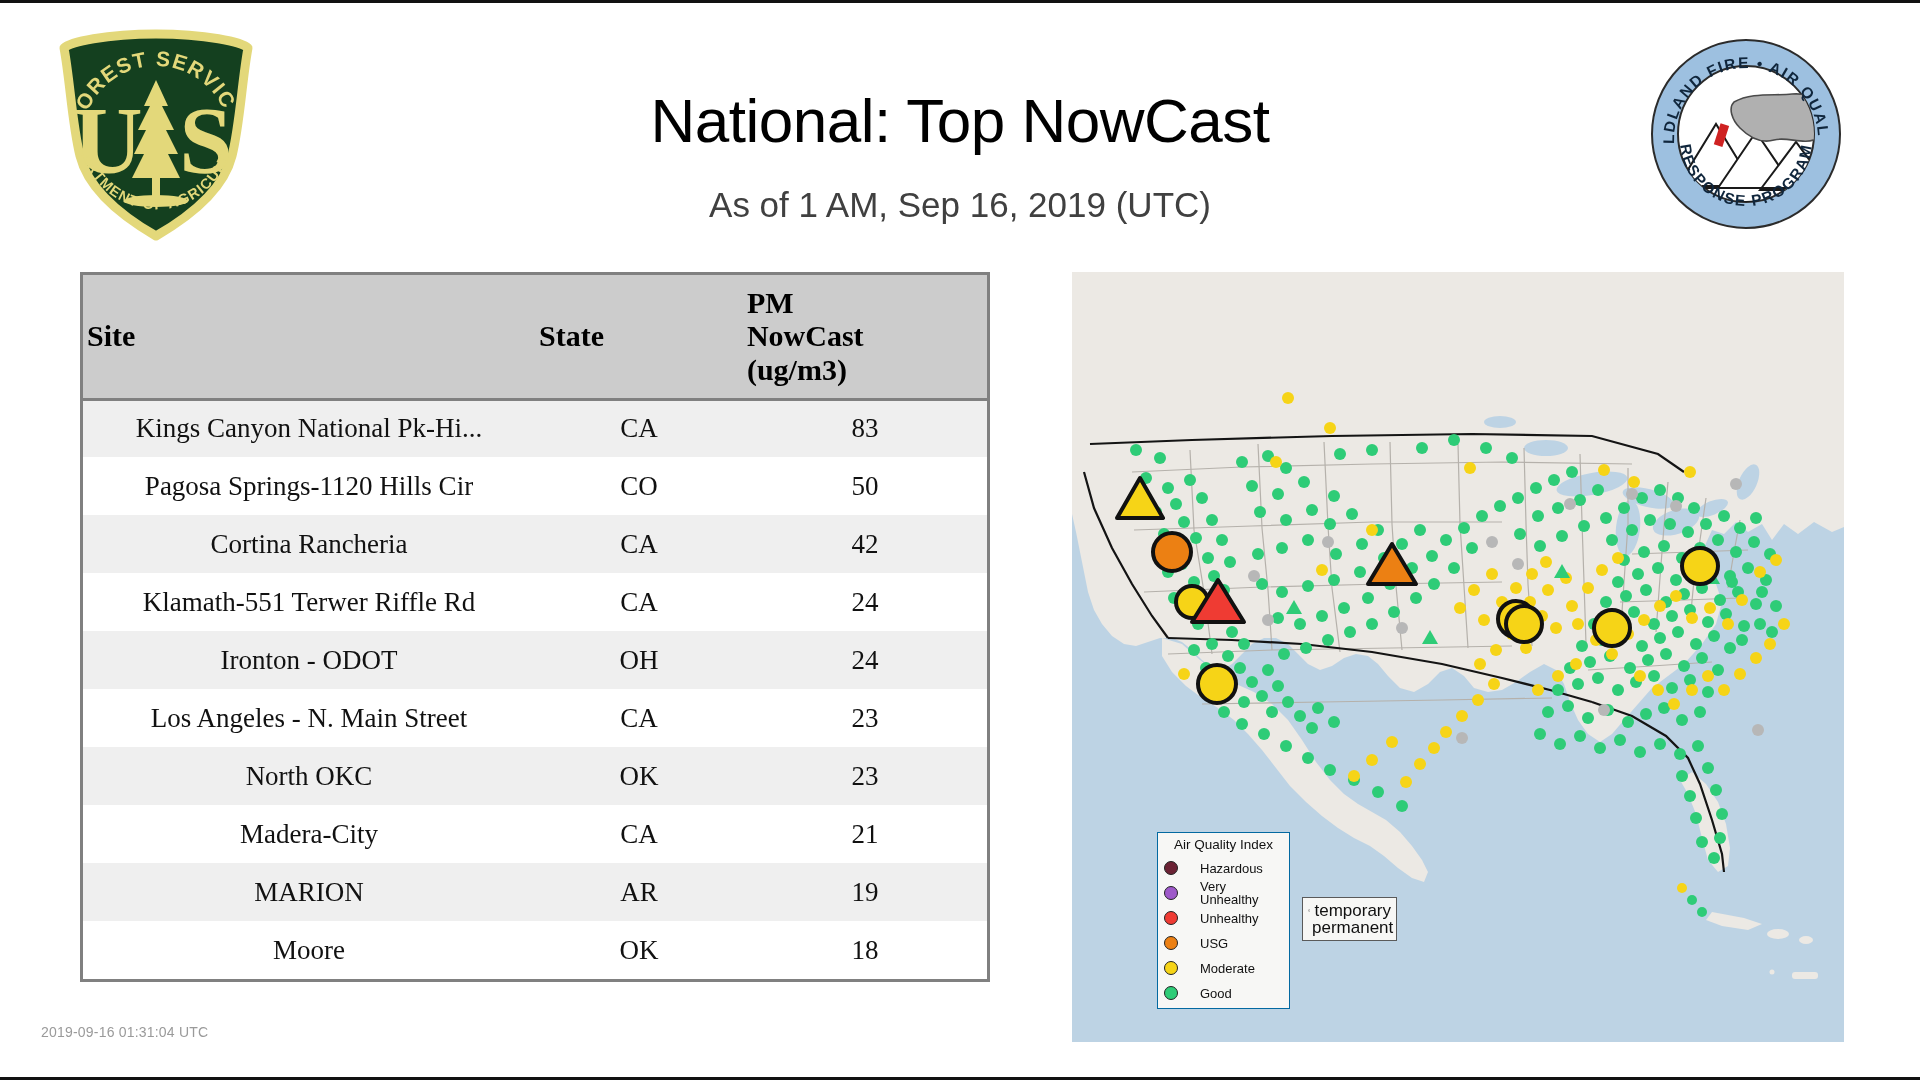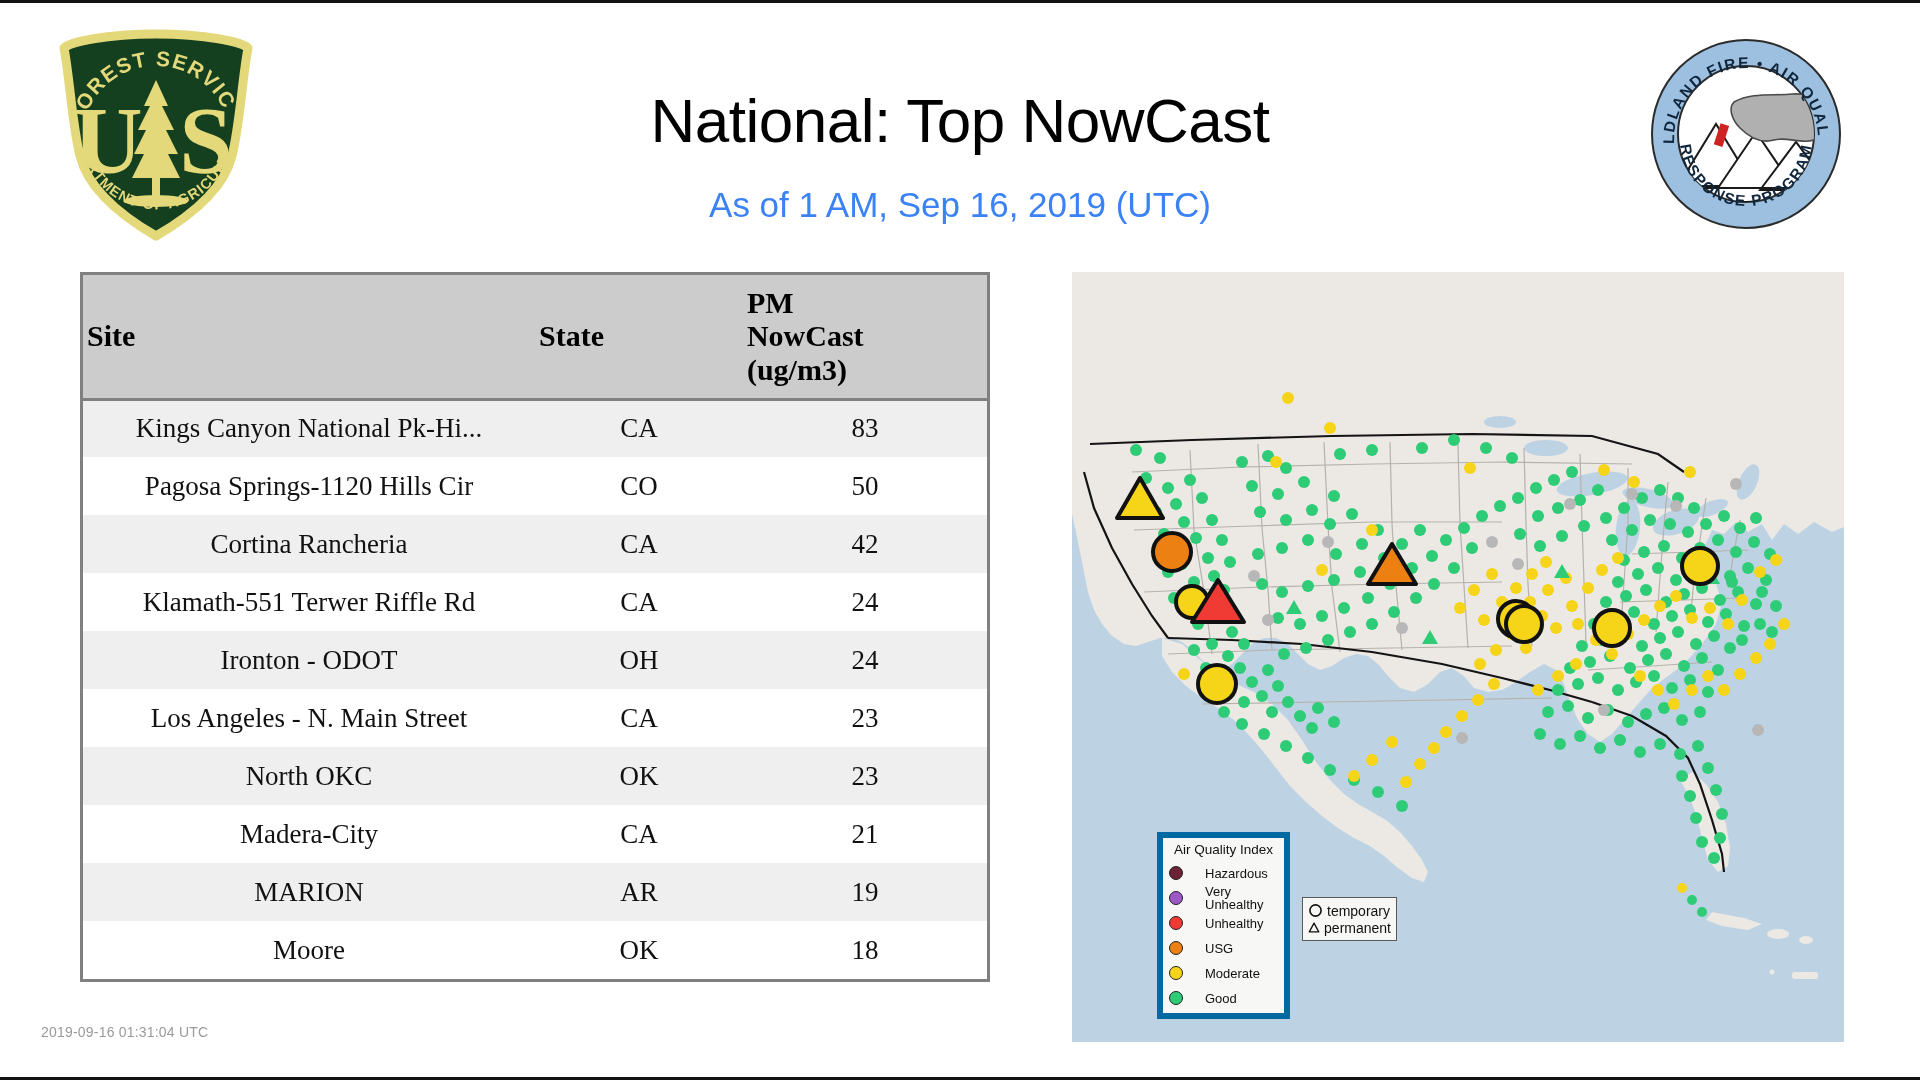--- a/index.html
+++ b/index.html
@@ -31,21 +31,21 @@
     font-family: "Liberation Sans", sans-serif;
     margin-top: 29px;
   }
   .subtitle {
     position: absolute;
     left: 0; top: 185px;
     width: 1920px;
     text-align: center;
     font-size: 35px;
     font-weight: 400;
-    color: #3b82f6;
+    color: #404040;
   }
 
   
   .logo-usfs {
     position: absolute;
     left: 56px; top: 28px;
     width: 200px; height: 215px;
   }
   
   .logo-wfaqrp {
@@ -111,21 +111,21 @@
     background: #bdd3e4;
     overflow: hidden;
   }
   .map-svg { position: absolute; left: 0; top: 0; }
 
   .legend-aqi {
     position: absolute;
     left: 85px; top: 560px;
     width: 133px;
     background: #f7f7f5;
-    border: 6px solid #0369a1;
+    border: 1px solid #0369a1;
     padding: 5px 6px 6px 6px;
     font-size: 13px;
     line-height: 1.0;
     color: #111;
   }
   .legend-aqi .lt {
     text-align: center;
     font-size: 13.5px;
     margin-bottom: 4px;
     color: #111;
@@ -143,21 +143,21 @@
     border: 1.4px solid #222;
     flex: 0 0 auto;
   }
   .legend-sym {
     position: absolute;
     left: 230px; top: 625px;
     width: 95px;
     background: #f7f7f5;
     border: 1px solid #5a5a5a;
     padding: 4px 5px;
-    font-size: 14px;
+    font-size: 17px;
     color: #111;
   }
   .legend-sym .row {
     display: flex;
     align-items: center;
     gap: 4px;
     height: 17px;
   }
 </style>
 </head>

